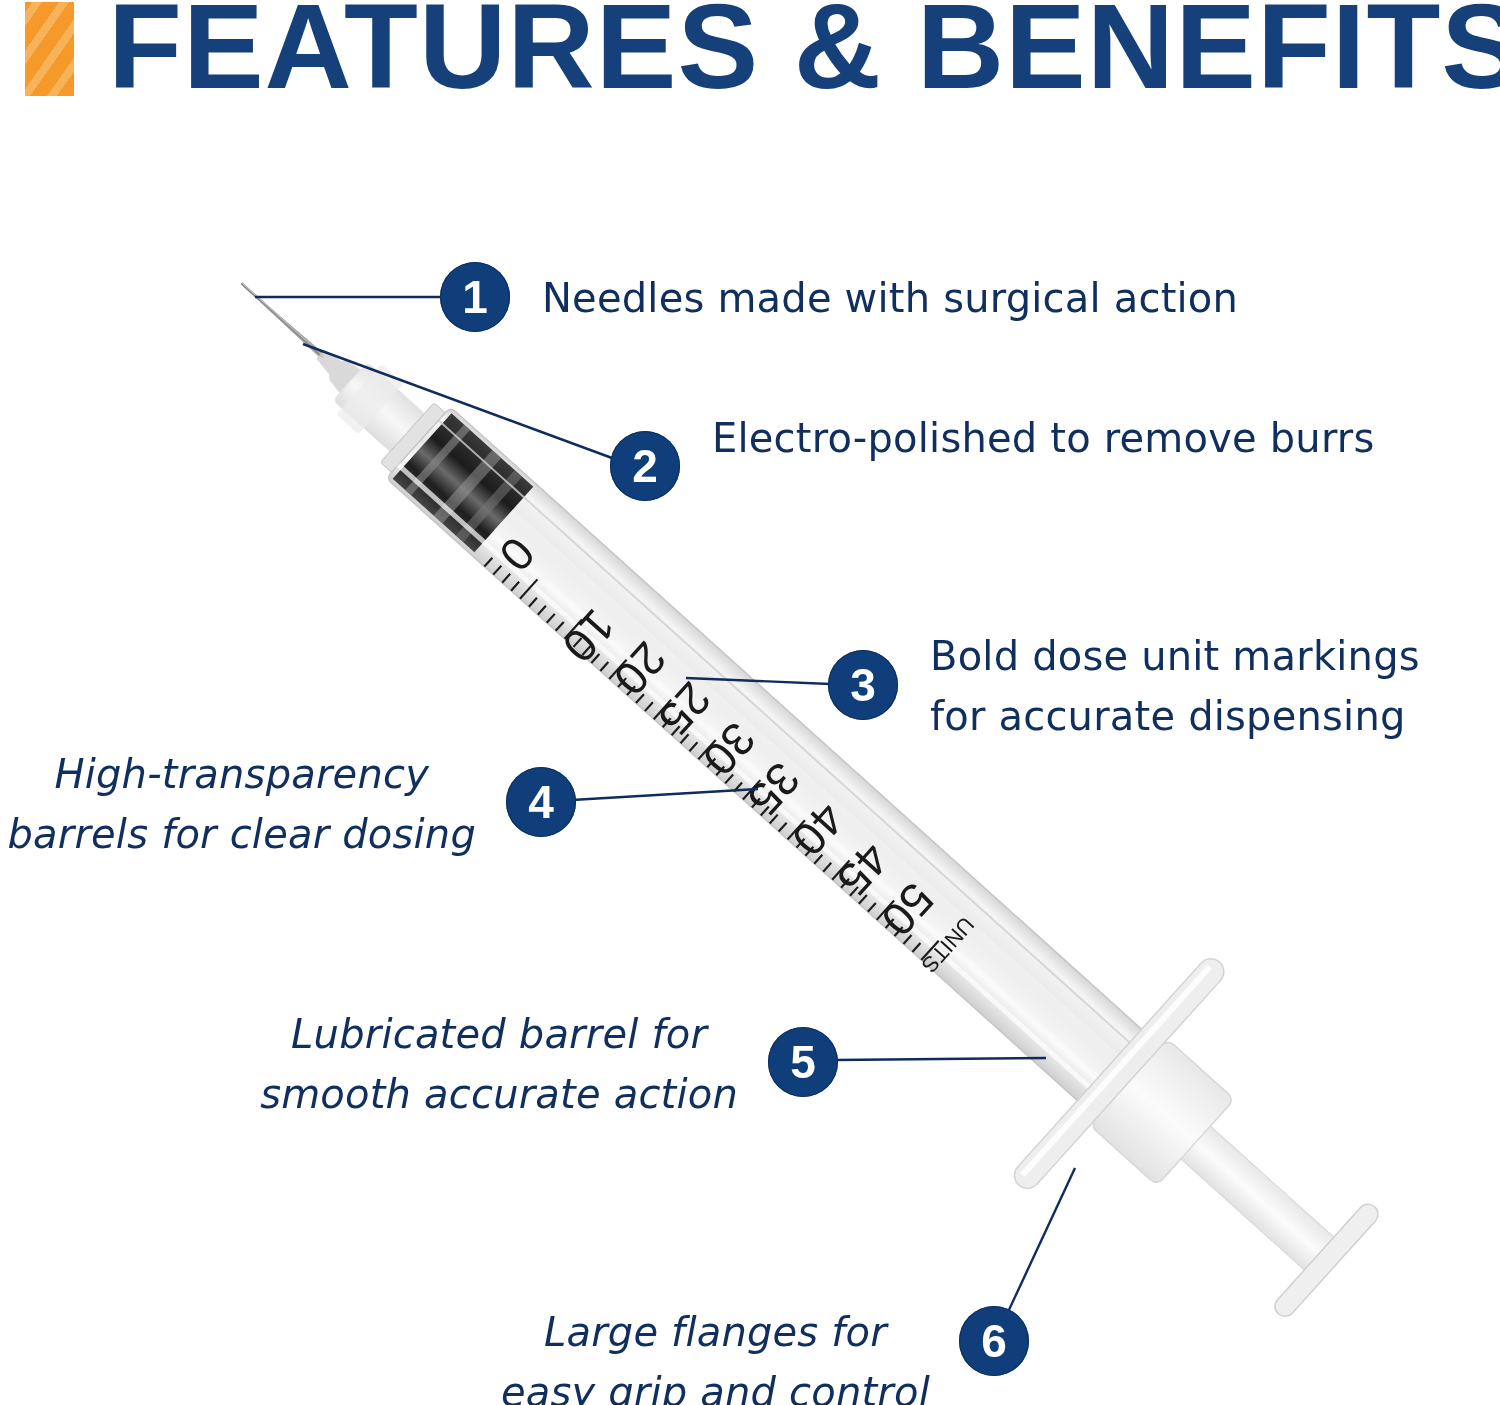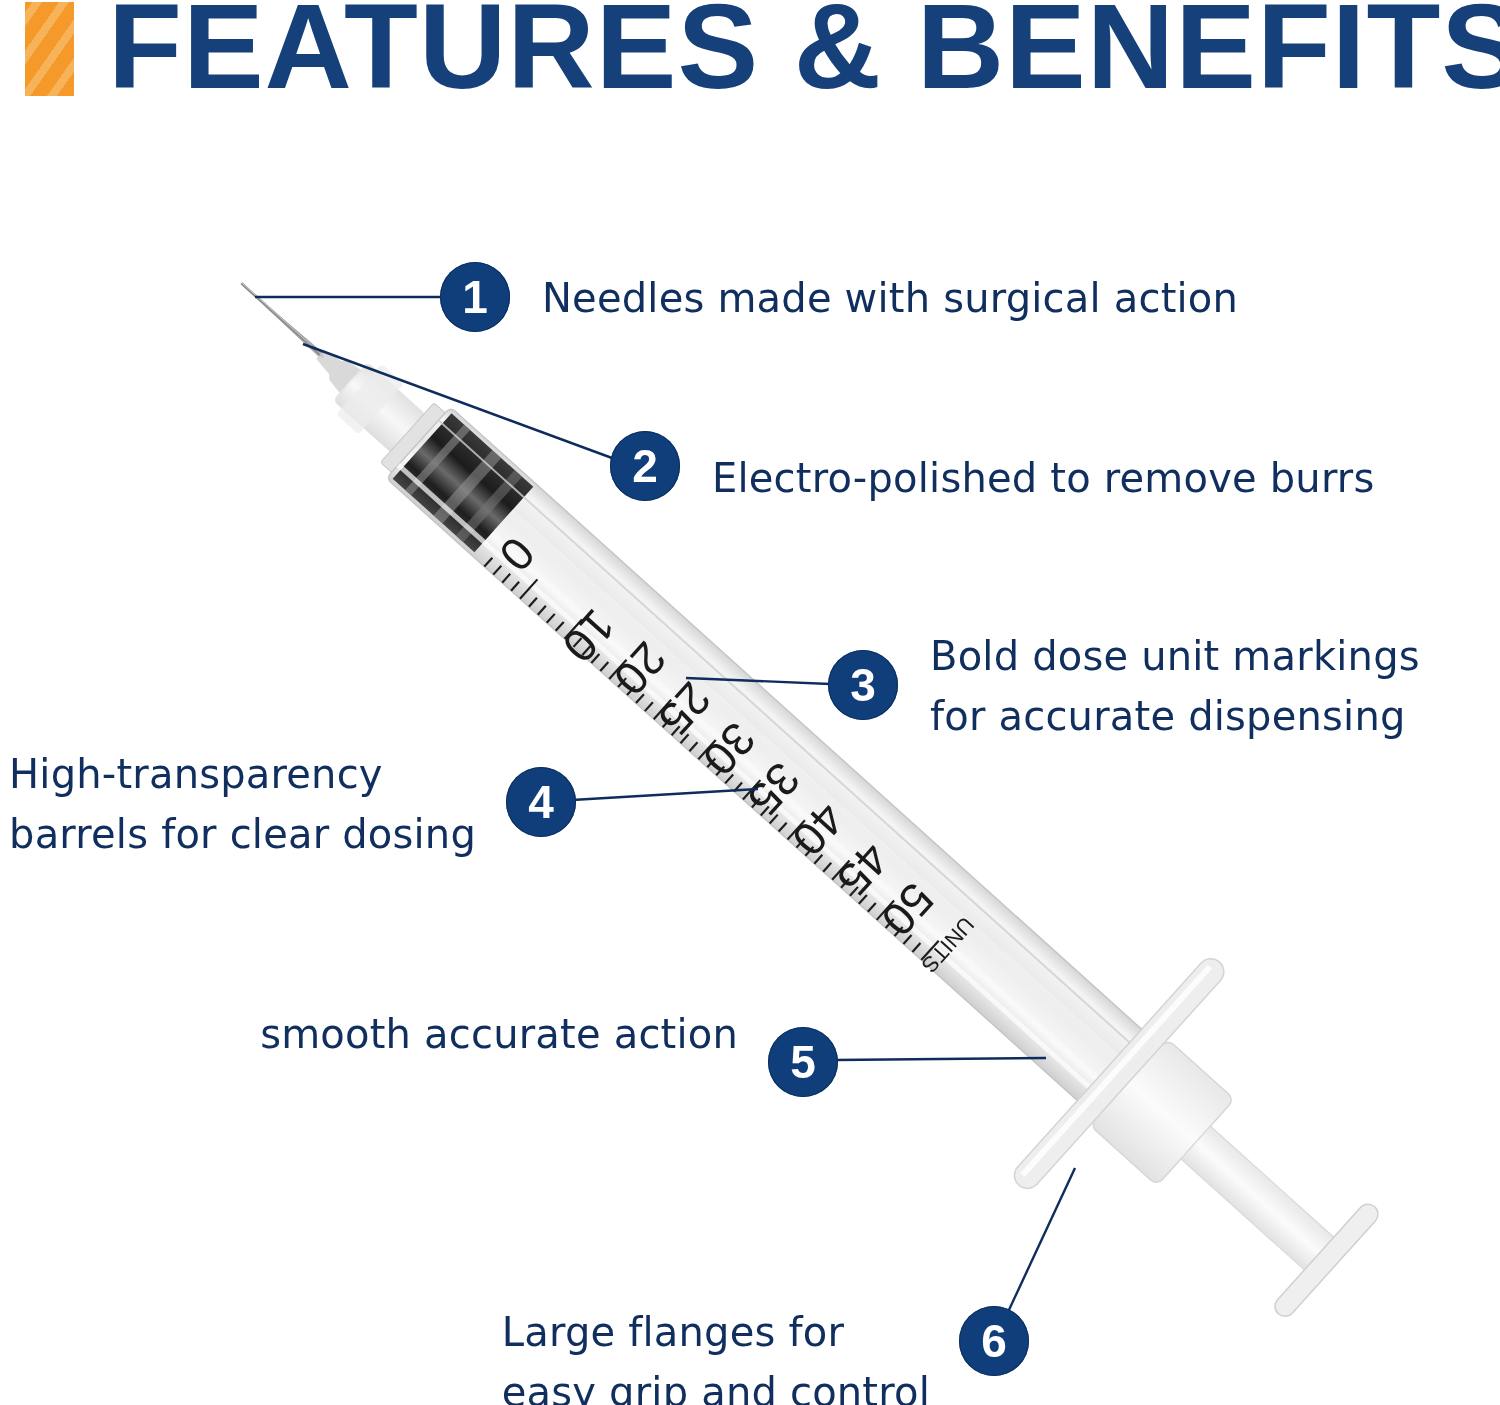--- a/index.html
+++ b/index.html
@@ -6,21 +6,21 @@
   body { width:1500px; height:1405px; position:relative; overflow:hidden;
          font-family:"DejaVu Sans", "Liberation Sans", sans-serif; color:#0f2c5c; }
   .title-bar { position:absolute; left:25px; top:2px; width:49px; height:94px;
                background: repeating-linear-gradient(-55deg, #f59a2a 0 14px, #f7b35a 14px 22px); }
   .title { position:absolute; left:108px; top:-14px; font-family:"Liberation Sans", sans-serif;
            font-weight:bold; font-size:121px; letter-spacing:1px; color:#15407a; line-height:1;
            white-space:nowrap; }
   svg.art { position:absolute; left:0; top:0; }
   .callout-text { position:absolute; font-family:"DejaVu Sans", sans-serif; font-size:40px;
                   line-height:60px; color:#102f5e; white-space:nowrap; letter-spacing:0.2px; }
-  .right { text-align:left; }
+  .right { text-align:center;font-style:italic; }
   .badge { position:absolute; width:70px; height:70px; border-radius:50%; background:#103e7a;
            color:#fff; font-family:"Liberation Sans", sans-serif; font-weight:bold; font-size:46px;
            line-height:70px; text-align:center; box-shadow:0 0 0 1px #0b2f60 inset; }
 </style>
 </head>
 <body>
 
 <div class="title-bar"></div>
 <div class="title">FEATURES &amp; BENEFITS</div>
 
@@ -168,38 +168,39 @@
     <line x1="1008" y1="1312" x2="1075" y2="1168"></line>
   </g>
 </svg>
 
 <div class="badge" style="left:440px; top:262px;">1</div>
 <div class="callout-text" style="left:542px; top:268px;">
   <div>Needles made with surgical action</div>
 </div>
 
 <div class="badge" style="left:610px; top:431px;">2</div>
-<div class="callout-text" style="left:712px; top:408px;margin-top:40px;">
+<div class="callout-text" style="left:712px; top:408px;">
   <div>Electro-polished to remove burrs</div>
 </div>
 
 <div class="badge" style="left:828px; top:650px;">3</div>
 <div class="callout-text" style="left:930px; top:626px;">
   <div>Bold dose unit markings</div>
   <div>for accurate dispensing</div>
 </div>
 
 <div class="badge" style="left:506px; top:767px;">4</div>
 <div class="callout-text right" style="right:1024px; top:744px;">
   <div>High-transparency</div>
   <div>barrels for clear dosing</div>
 </div>
 
 <div class="badge" style="left:768px; top:1027px;">5</div>
 <div class="callout-text right" style="right:762px; top:1004px;">
+  <div>Lubricated barrel for</div>
   <div>smooth accurate action</div>
 </div>
 
 <div class="badge" style="left:959px; top:1306px;">6</div>
 <div class="callout-text right" style="right:570px; top:1286px;margin-top:16px;">
   <div>Large flanges for</div>
   <div>easy grip and control</div>
 </div>
 
 </body></html>

